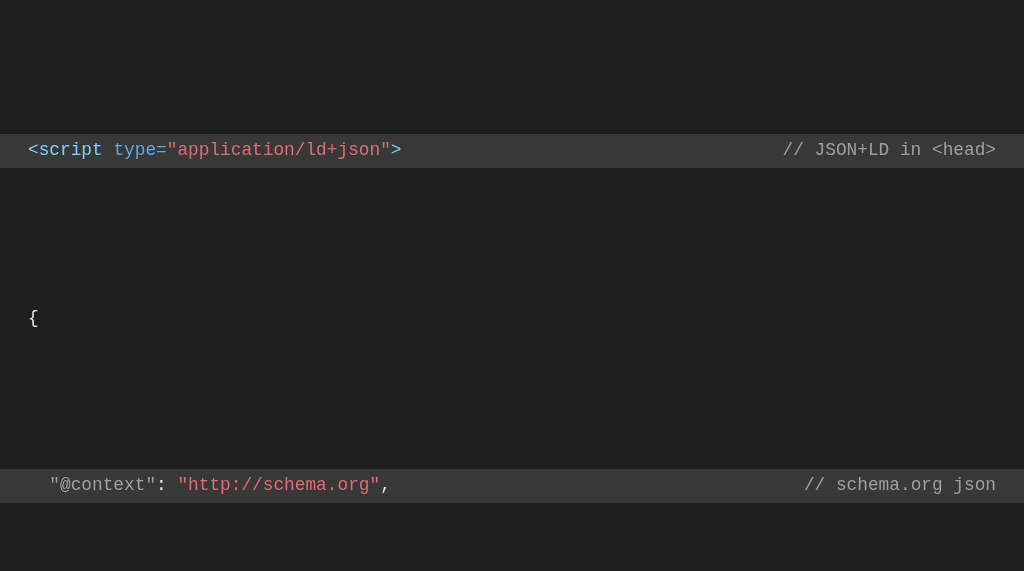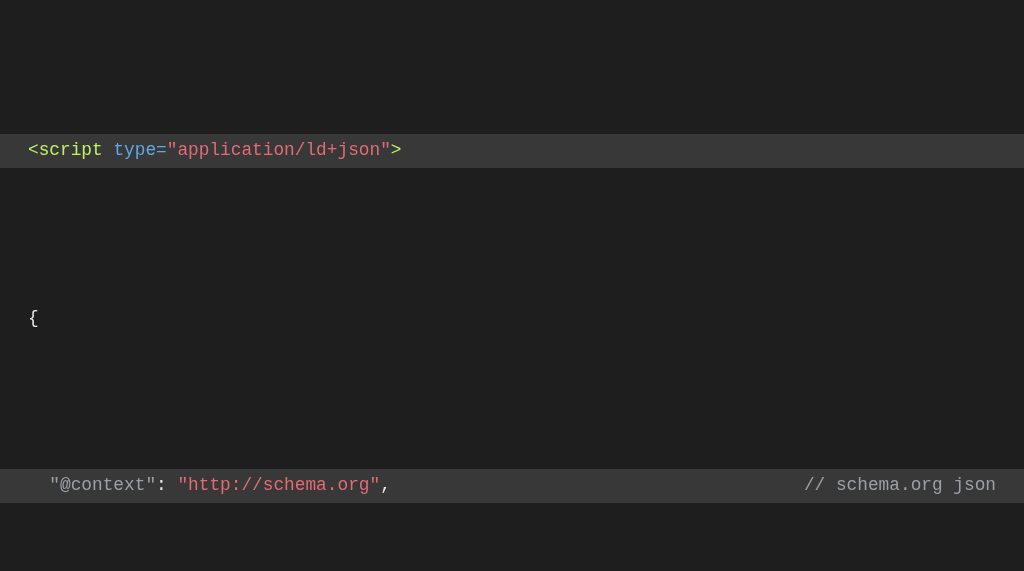--- a/index.html
+++ b/index.html
@@ -28,34 +28,34 @@
   .hl {
     background: #383838;
   }
   .code-left {
     flex: 0 0 auto;
   }
   .code-right {
     margin-left: auto;
     color: #9aa0a6;
   }
-  .tag   { color: #bef264; }      
+  .tag   { color: #7dd3fc; }      
   .attr  { color: #5fa9e4; }      
   .str   { color: #e06c75; }      
   .key   { color: #9aa0a6; }      
   .pun   { color: #e8e8e8; }      
   .cmt   { color: #9aa0a6; }      
 </style>
 </head>
 <body>
 
 <div class="code-block">
 
   
-  <div class="line hl"><span class="code-left"><span class="tag">&lt;script</span><span class="pun"> </span><span class="attr">type</span><span class="attr">=</span><span class="str">"application/ld+json"</span><span class="tag">&gt;</span></span></div>
+  <div class="line hl"><span class="code-left"><span class="tag">&lt;script</span><span class="pun"> </span><span class="attr">type</span><span class="attr">=</span><span class="str">"application/ld+json"</span><span class="tag">&gt;</span></span><span class="code-right cmt">// JSON+LD in &lt;head&gt;</span></div>
 
   
   <div class="line"><span class="pun code-left">{</span></div>
 
   
   <div class="line hl"><span class="code-left"><span class="pun">  </span><span class="key">"@context"</span><span class="pun">: </span><span class="str">"http://schema.org"</span><span class="pun">,</span></span><span class="code-right cmt">// schema.org json</span></div>
 
   
   
 

